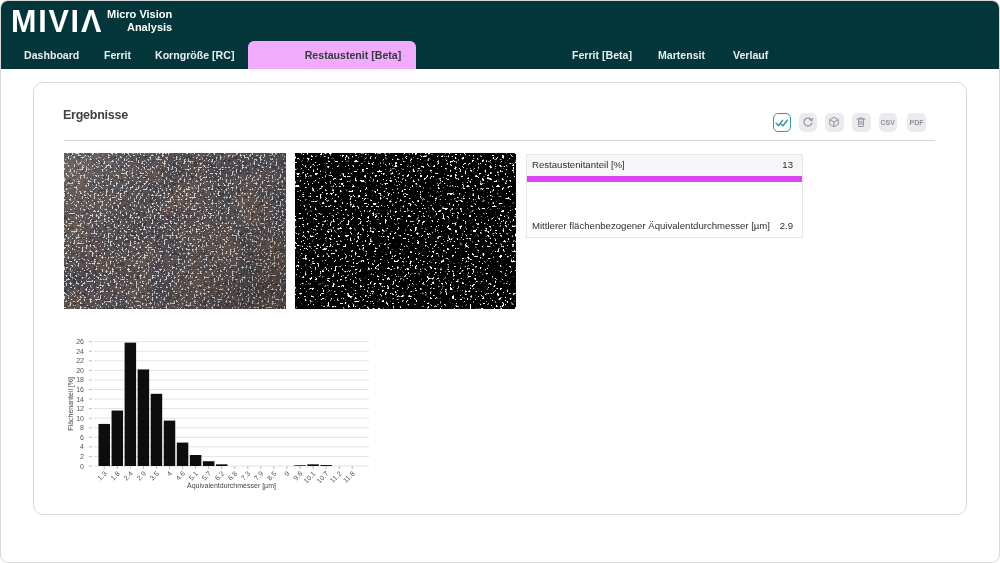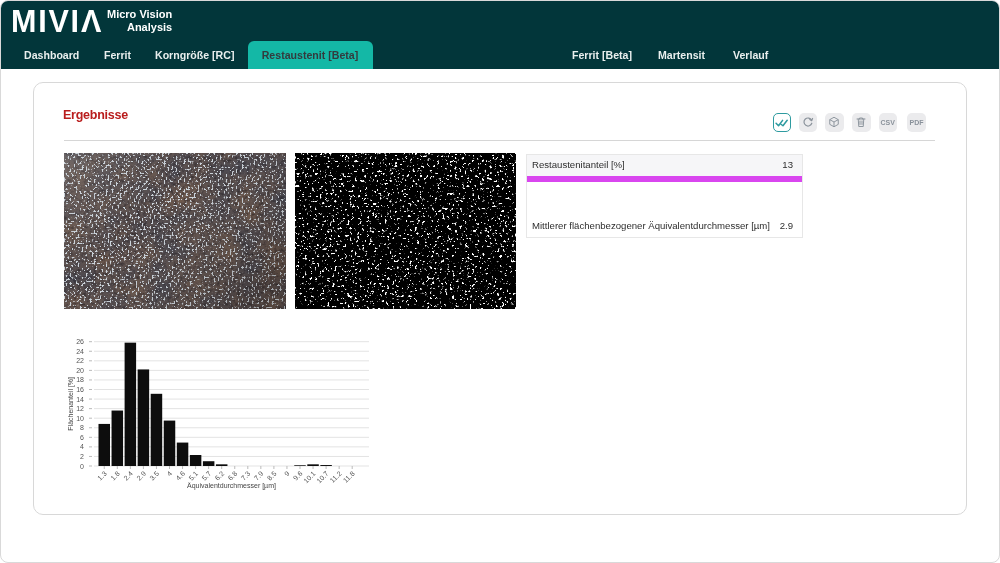--- a/index.html
+++ b/index.html
@@ -3,23 +3,23 @@
 <meta charset="utf-8">
 <style>
   html,body{margin:0;padding:0;background:#fff;}
   body{width:1000px;height:563px;position:relative;font-family:"Liberation Sans",sans-serif;overflow:hidden;}
   .window{position:absolute;left:0;top:0;width:998px;height:561px;border:1px solid #d9d9d9;border-radius:8px;overflow:hidden;background:#fff;}
   .header{position:absolute;left:0;top:0;width:100%;height:68px;background:#02363a;}
   .logo{position:absolute;left:10px;top:5.4px;font-size:30.5px;line-height:1;font-weight:bold;color:#fff;letter-spacing:1.8px;}
   .brand{position:absolute;left:106px;top:6.5px;font-size:11px;font-weight:bold;line-height:13.6px;color:#fff;text-align:right;}
   .nav{position:absolute;left:0;bottom:0;width:100%;height:28px;text-decoration:underline;}
   .tab{position:absolute;bottom:0;height:28px;line-height:29px;font-size:10.6px;font-weight:bold;color:#e9efee;white-space:nowrap;}
-  .tab.active{background:#14b8a6;color:#333b3e;border-radius:6px 6px 0 0;text-align:center;}
+  .tab.active{background:#f0abfc;color:#333b3e;border-radius:6px 6px 0 0;text-align:center;padding-left:43px;}
   .card{position:absolute;left:32px;top:81px;width:932px;height:431px;border:1px solid #d8d8d8;border-radius:10px;background:#fff;}
-  .h1{position:absolute;left:29px;top:25.5px;font-size:12.5px;line-height:12.5px;letter-spacing:-0.25px;font-weight:bold;color:#b91c1c;}
+  .h1{position:absolute;left:29px;top:25.5px;font-size:12.5px;line-height:12.5px;letter-spacing:-0.25px;font-weight:bold;color:#404040;}
   .toolbar{position:absolute;top:30px;left:0;width:100%;height:0;}
   .btn{position:absolute;width:18.5px;height:18.5px;box-sizing:border-box;border-radius:5px;background:#ebebed;display:flex;align-items:center;justify-content:center;font-size:7px;font-weight:bold;color:#8a929b;}
   .btn.first{background:#fff;border:1px solid #2e9ba0;}
   .sep{position:absolute;left:30px;top:57px;width:871px;height:1px;background:#d6d6d6;}
   .img1{position:absolute;left:29.5px;top:70px;width:222px;height:156px;}
   .img2{position:absolute;left:261px;top:70px;width:221px;height:156px;}
   .tbl{position:absolute;left:492px;top:70.5px;width:275px;border:1px solid #e7e7e7;font-size:9.6px;color:#2e2e2e;}
   .row{position:relative;white-space:nowrap;}
   .row1{background:#f6f6f8;height:21px;line-height:20px;border-bottom:6px solid #d946ef;}
   .row2{background:#fff;height:23.5px;line-height:23px;margin-top:32px;}

